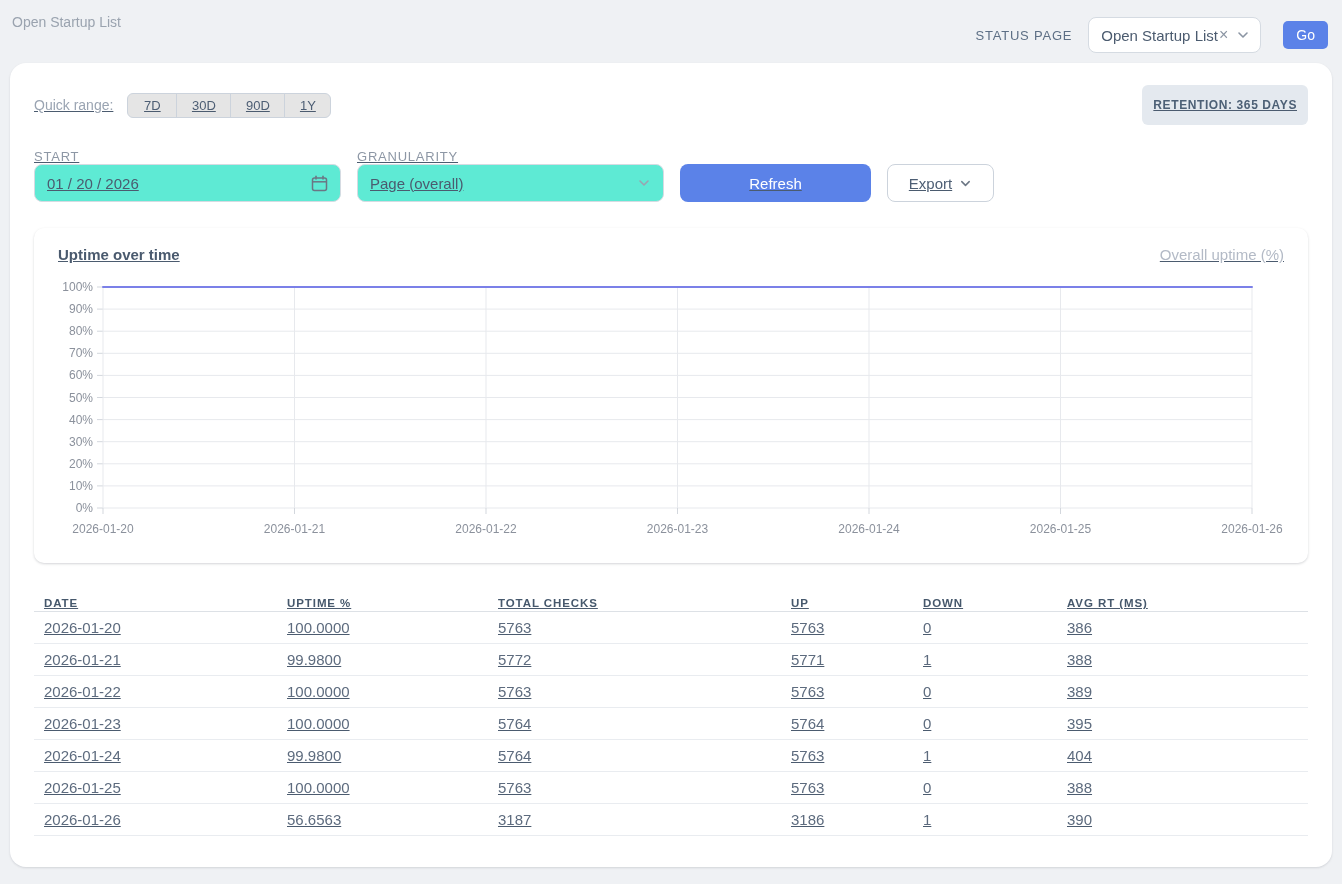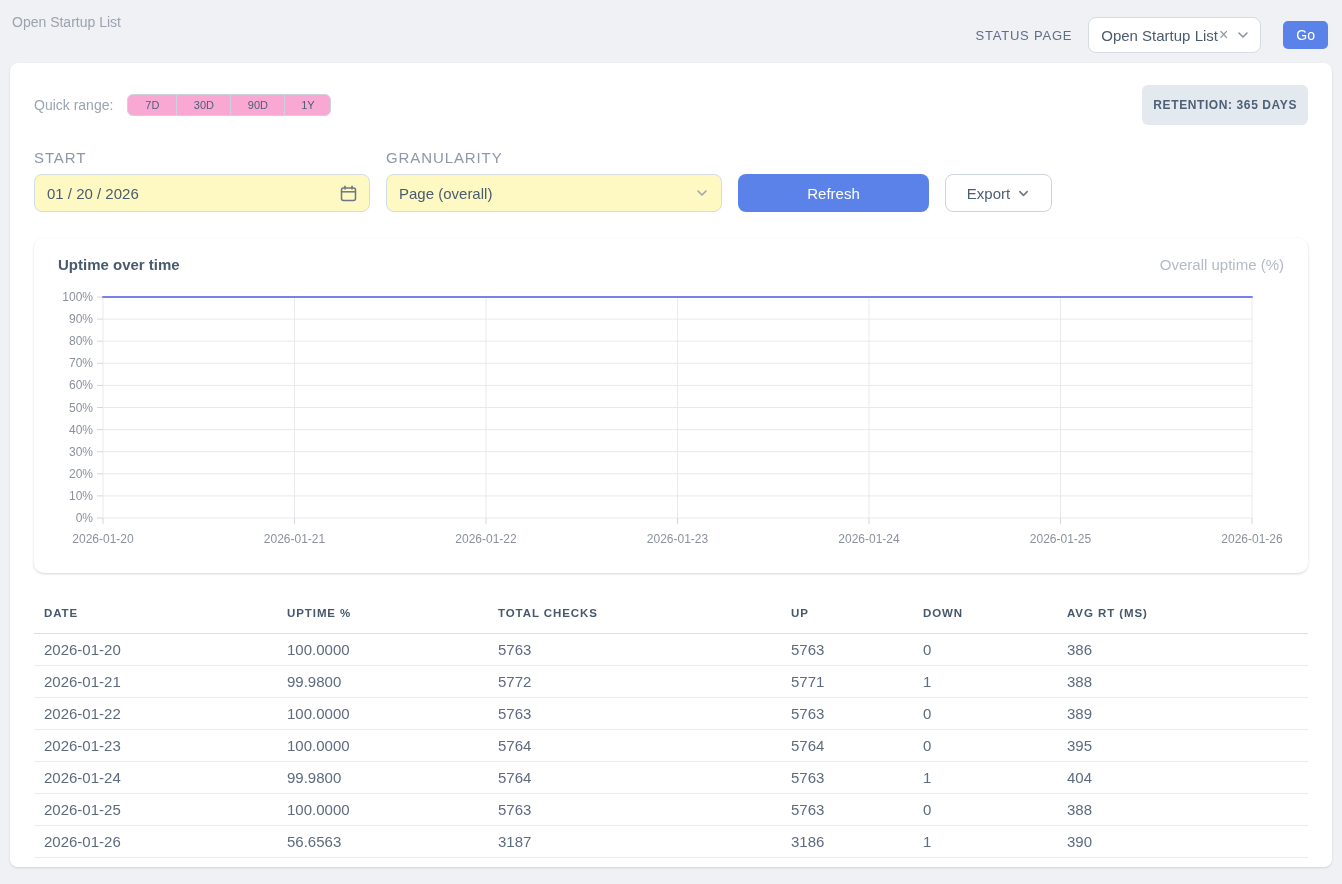--- a/index.html
+++ b/index.html
@@ -29,51 +29,51 @@
   .clear-x { font-size: 16px; color: #8b95a3; margin-left: 1px; line-height: 1; }
   .chev { margin-left: 8px; display: inline-flex; }
   .go-btn {
     margin-left: 22px; background: #5b82e8; color: #fff; border: none;
     font-size: 14px; font-family: inherit; border-radius: 5px;
     padding: 6px 13px; cursor: pointer;
   }
 
   
   .main-card {
-    margin: 0 10px; background: #fff; border-radius: 8px;
+    margin: 0 10px; background: #fff; border-radius: 16px;
     box-shadow: 0 1px 2px rgba(16,24,40,.06), 0 1px 3px rgba(16,24,40,.07);
-    padding: 22px 24px 24px; height: 804px;
+    padding: 22px 24px 24px; height: 804px; text-decoration: underline;
   }
 
   
   .qr-row { display: flex; align-items: center; margin-bottom: 24px; }
   .qr-label { font-size: 14px; color: #9aa4b2; margin-right: 14px; }
   .qr-group { display: inline-flex; }
   .qr-btn {
-    background: #f9a8d4; border: 1px solid #ccd3dc; color: #4d5e74;
-    font-size: 11px; font-family: inherit; padding: 4px 0; width: 55px;
+    background: #e5e5e5; border: 1px solid #ccd3dc; color: #4d5e74;
+    font-size: 13px; font-family: inherit; padding: 4px 0; width: 55px;
     margin-left: -1px; cursor: pointer;
   }
   .qr-btn:first-child { border-radius: 6px 0 0 6px; margin-left: 0; width: 50px; }
   .qr-btn:last-child { border-radius: 0 6px 6px 0; width: 47px; }
   .retention-badge {
     margin-left: auto; background: #e4e9ef; color: #4d6076;
     font-size: 12px; font-weight: 700; letter-spacing: .05em;
     padding: 13px 11px; border-radius: 6px;
   }
 
   
   .controls-row { display: flex; align-items: flex-end; gap: 16px; margin-bottom: 26px; }
   .field { display: flex; flex-direction: column; }
   .field-label {
-    font-size: 15px; color: #8d97a5; letter-spacing: .06em; margin-bottom: 8px;
+    font-size: 13px; color: #8d97a5; letter-spacing: .06em; 
   }
   .control {
-    width: 336px; height: 38px; border: 1px solid #d5dbe2; border-radius: 8px;
-    background: #fef9c3; display: flex; align-items: center; justify-content: space-between;
+    width: 307px; height: 38px; border: 1px solid #d5dbe2; border-radius: 8px;
+    background: #5eead4; display: flex; align-items: center; justify-content: space-between;
     padding: 0 12px; font-size: 15px; color: #4b5b6f; cursor: pointer;
   }
   .refresh-btn {
     width: 191px; height: 38px; background: #5b82e8; color: #fff;
     border: none; border-radius: 8px; font-size: 15px; font-family: inherit; cursor: pointer;
   }
   .export-btn {
     width: 107px; height: 38px; background: #fff; color: #4d5e74;
     border: 1px solid #ccd3dc; border-radius: 8px; font-size: 15px; font-family: inherit;
     display: flex; align-items: center; justify-content: center; gap: 7px; cursor: pointer;
@@ -86,21 +86,21 @@
   }
   .chart-head { display: flex; align-items: center; justify-content: space-between; }
   .chart-title { font-size: 15px; font-weight: 700; color: #4a5a6e; }
   .chart-legend { font-size: 15px; color: #b3bac6; }
   .chart-svg-wrap { margin-top: 8px; }
 
   
   table.uptime { width: 100%; border-collapse: collapse; table-layout: fixed; }
   table.uptime th {
     text-align: left; font-size: 11.5px; letter-spacing: .08em; font-weight: 700;
-    color: #46586c; padding: 8px 10px 14px; border-bottom: 1px solid #dde1e6;
+    color: #46586c; padding: 8px 10px 2px; border-bottom: 1px solid #dde1e6;
   }
   table.uptime td {
     font-size: 15px; color: #5d6b7e; padding: 7px 10px;
     border-bottom: 1px solid #e9ecf0;
   }
   .icon-svg { display: inline-flex; flex: none; }
 </style>
 </head>
 <body>
 

